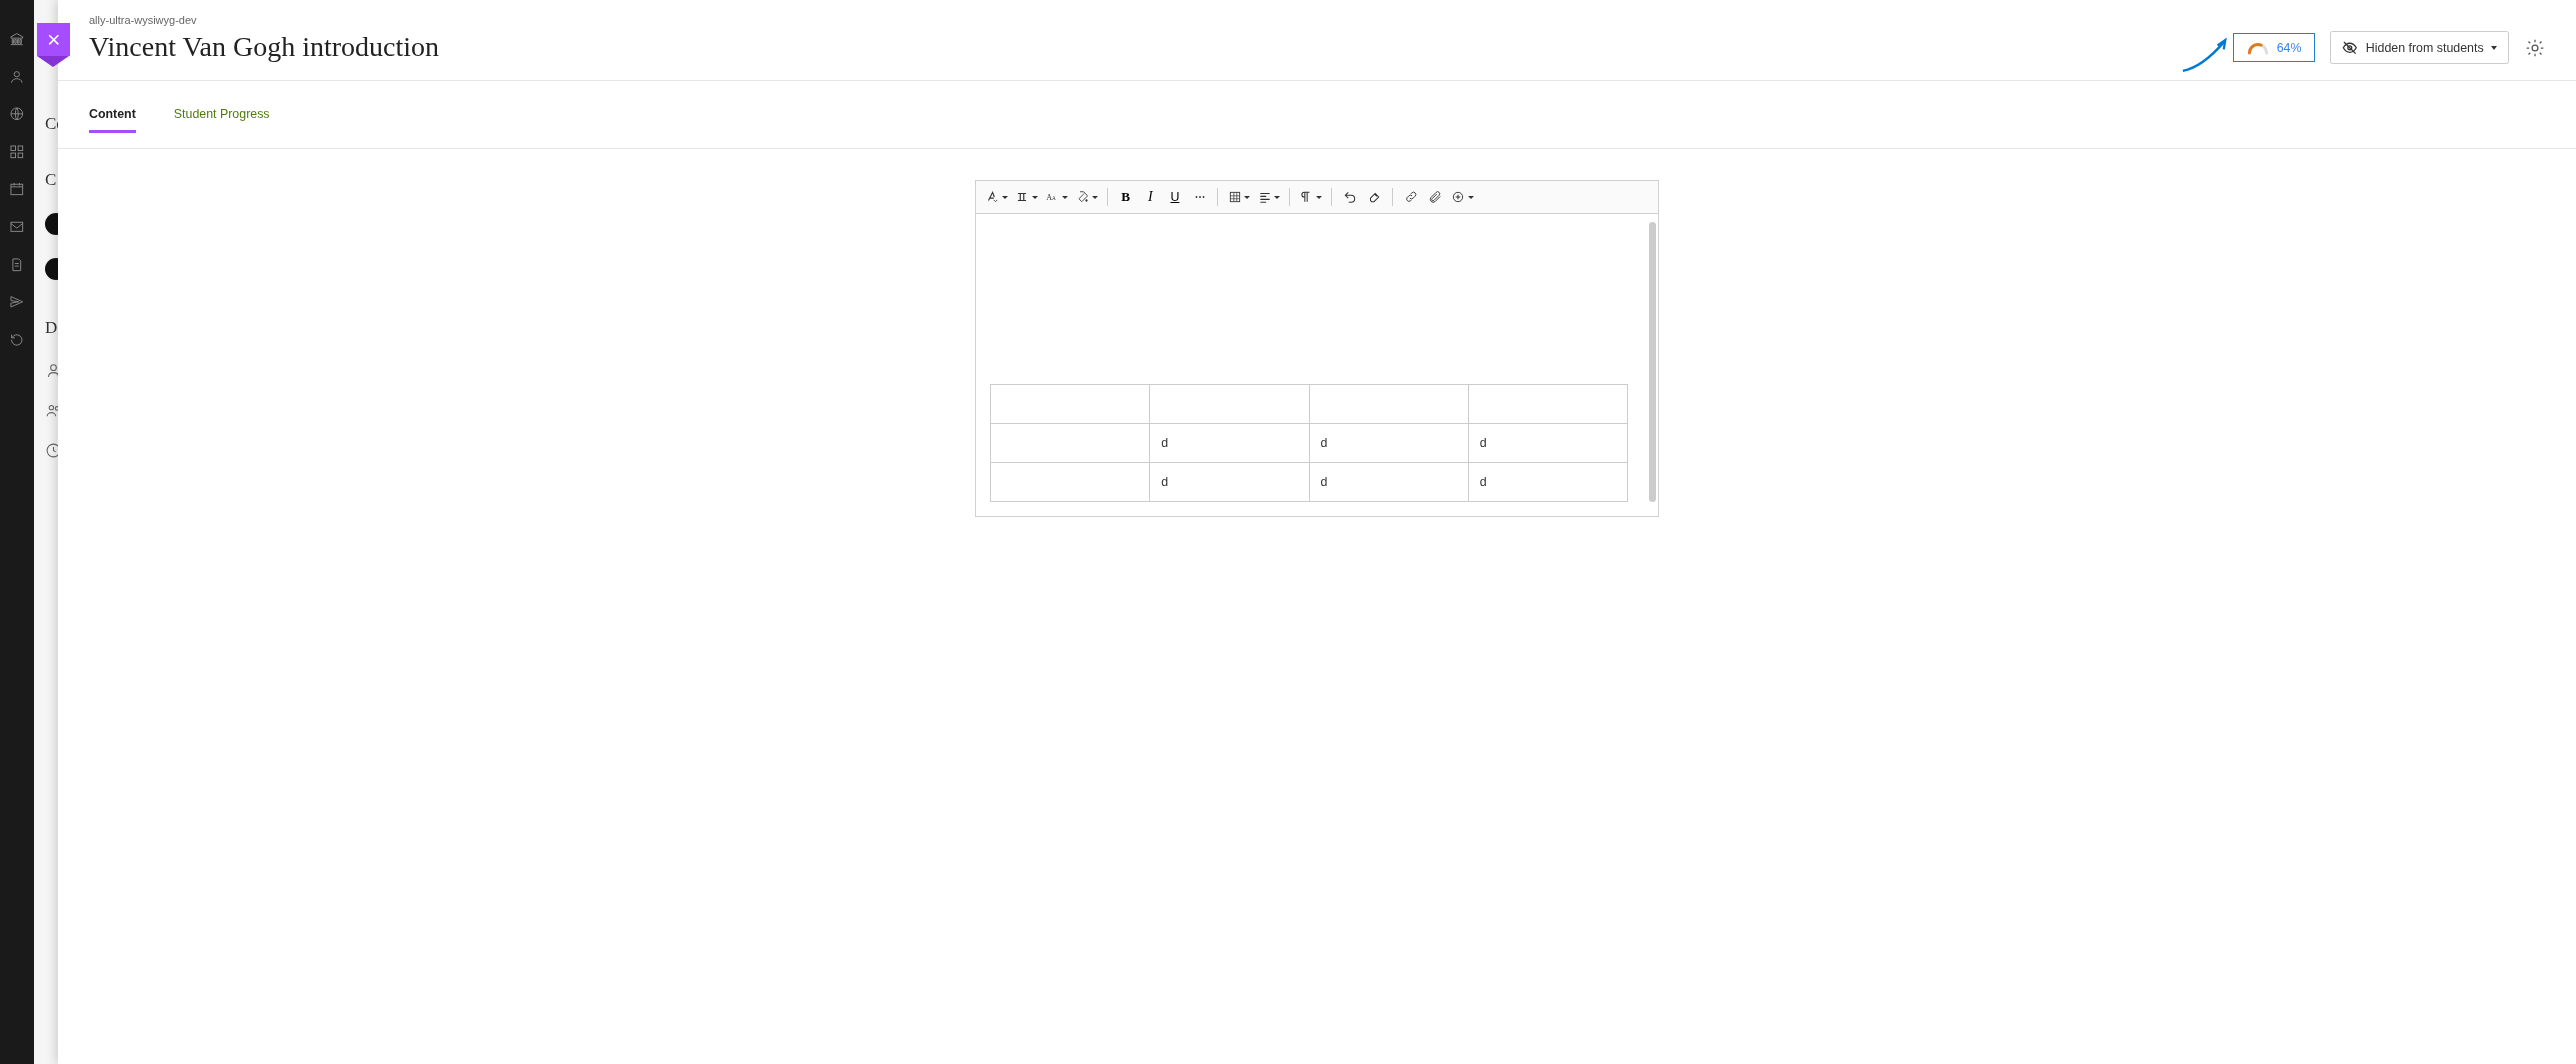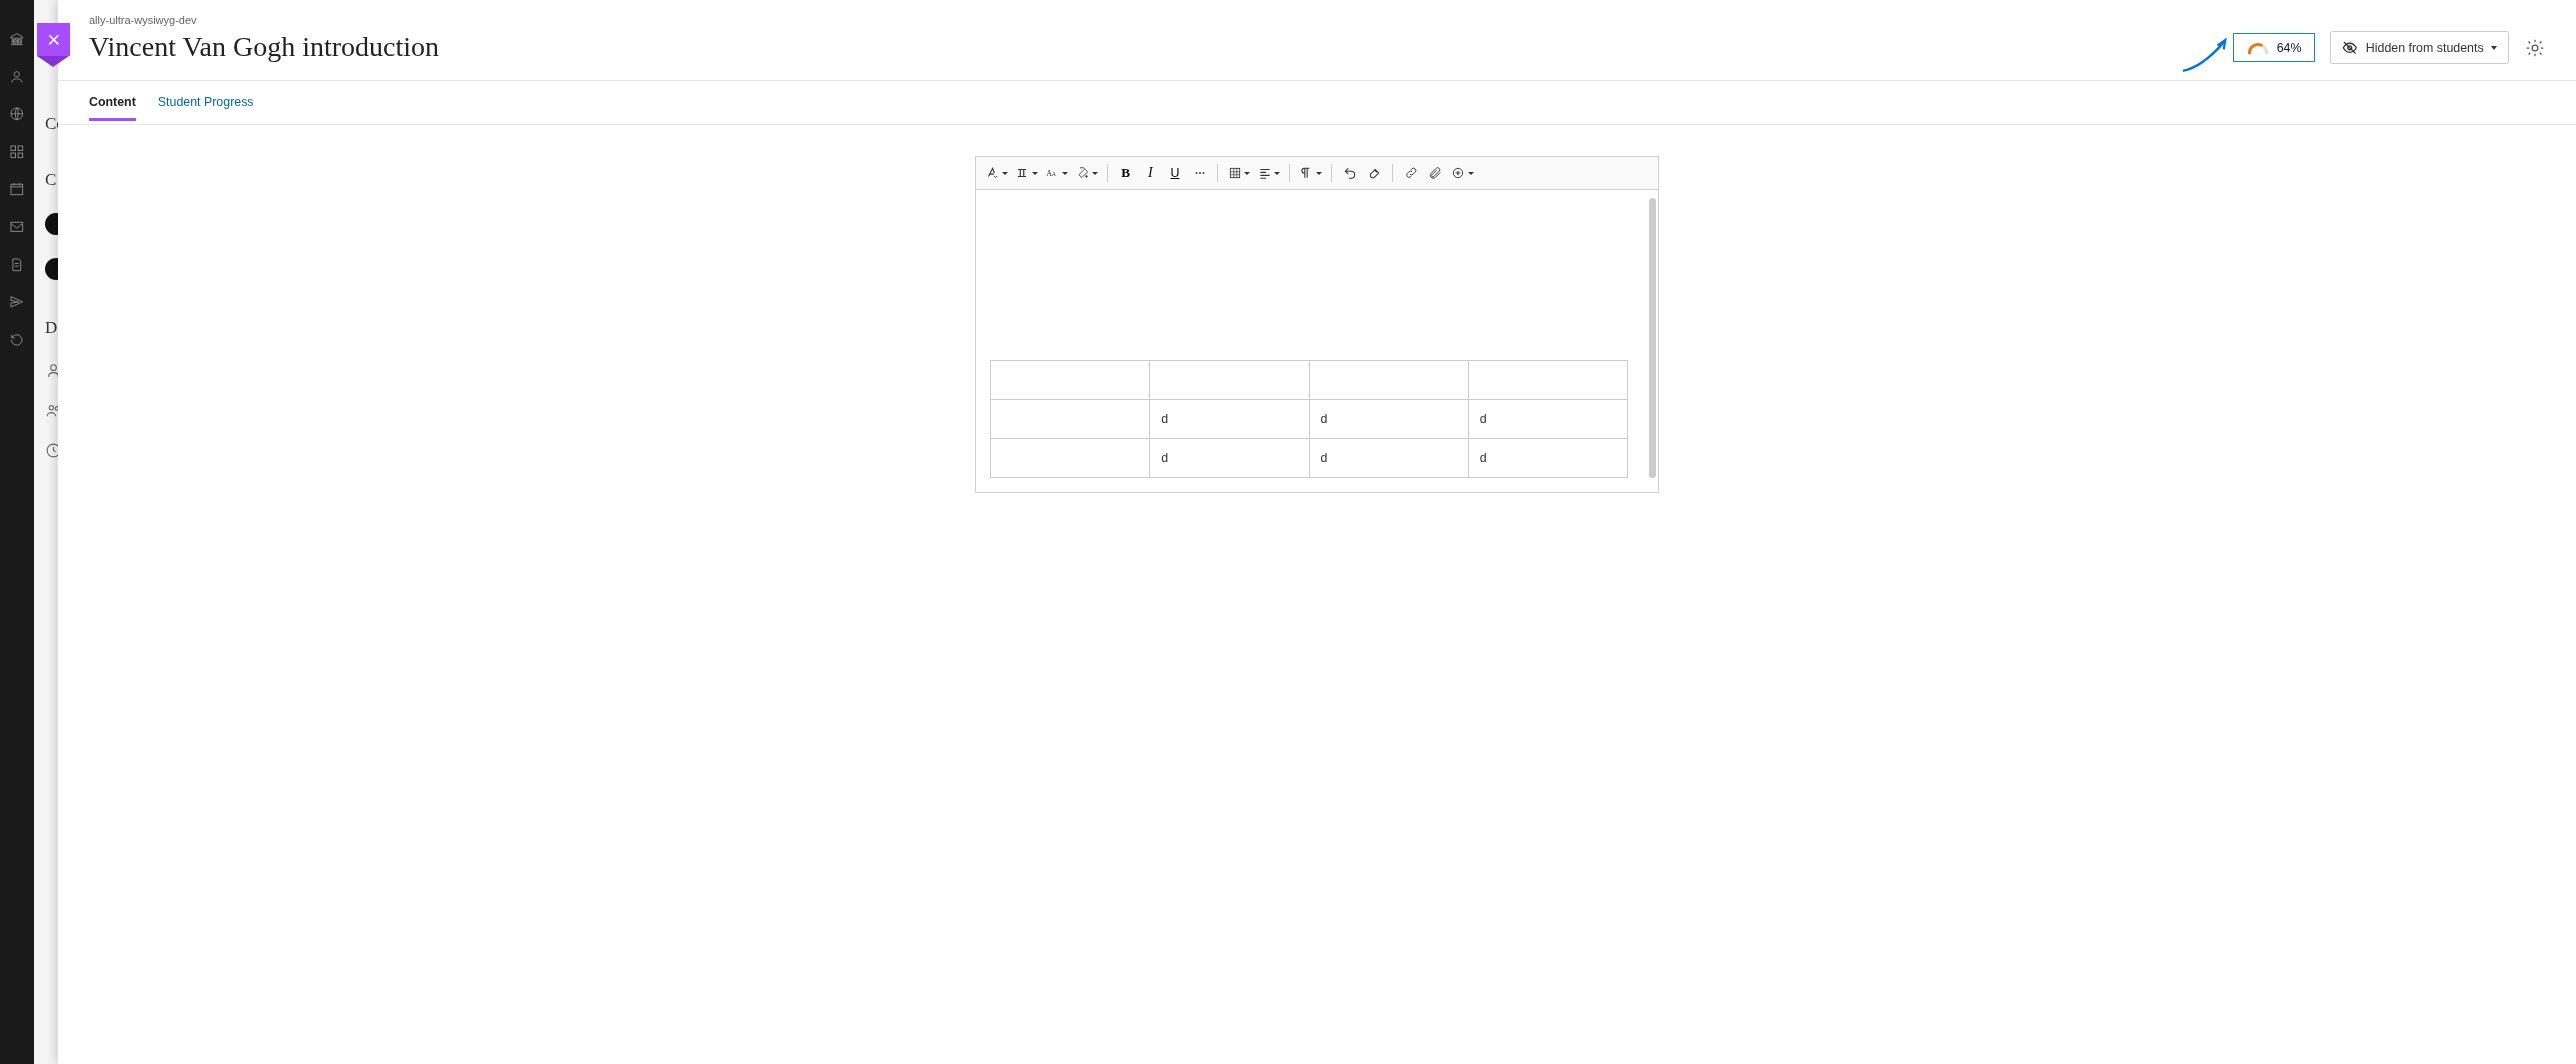--- a/index.html
+++ b/index.html
@@ -59,37 +59,37 @@
   .breadcrumb { font-size:11px; color:#666; margin-bottom:4.7px; }
   .title { font-family: Georgia, "Times New Roman", serif; font-size:28px; font-weight:400; color:#222; margin-bottom:17px; }
 
   .header-right { display:flex; align-items:center; gap:15.6px; padding-top:17px; position:relative; }
 
   .score-box {
     border: 1.6px solid #1e7fd6; padding: 6.2px 12.4px; display:flex; align-items:center; gap:7.8px;
     background:#fff;
   }
   .score-gauge { width:22px; height:14px; position:relative; }
-  .score-text { font-size:12.4px; color:#0f172a; }
+  .score-text { font-size:12.4px; color:#3b82f6; }
 
   .arrow-svg { position:absolute; left:-54px; top:22px; width:54px; height:39px; pointer-events:none; }
 
   .visibility-btn {
     border:0.8px solid #ccc; padding:7.8px 11px; display:flex; align-items:center; gap:7.8px;
     background:#fff; font-size:12.4px; color:#333; border-radius:2.3px;text-align:center;
   }
   .visibility-btn svg.eye { width:15.6px; height:15.6px; stroke:#333; fill:none; stroke-width:2; }
   .visibility-btn .caret { width:0;height:0;border-left:3.9px solid transparent;border-right:3.9px solid transparent;border-top:4.7px solid #333; }
 
   .gear-btn { width:20px; height:20px; display:flex; align-items:center; justify-content:center; }
   .gear-btn svg { width:20px; height:20px; stroke:#555; fill:none; stroke-width:1.5; }
 
   
-  .tabs { display:flex; gap:22px; padding: 4px 31px; border-bottom:0.8px solid #e6e6e6; margin-top:-0.8px;text-align:center; }
-  .tab { padding: 11px 0; font-size:12.4px; color:#0369a1; position:relative; }
+  .tabs { display:flex; gap:38px; padding: 16px 31px; border-bottom:0.8px solid #e6e6e6; margin-top:-0.8px;text-align:center; }
+  .tab { padding: 11px 0; font-size:12.4px; color:#4d7c0f; position:relative; }
   .tab.active { color:#222; font-weight:600; }
   .tab.active::after { content:""; position:absolute; left:0; right:0; bottom:-0.8px; height:3.1px; background:#a64dff; }
 
   
   .editor-wrap { flex:1; overflow:auto; padding: 31px 0 0 0; }
   .editor { width: 684px; margin: 0 auto; border:0.8px solid #d0d0d0; background:#fff; }
 
   .toolbar {
     display:flex; align-items:center; gap:1.6px; padding:4.7px 6.2px;
     border-bottom:0.8px solid #d0d0d0; background:#fafafa;

